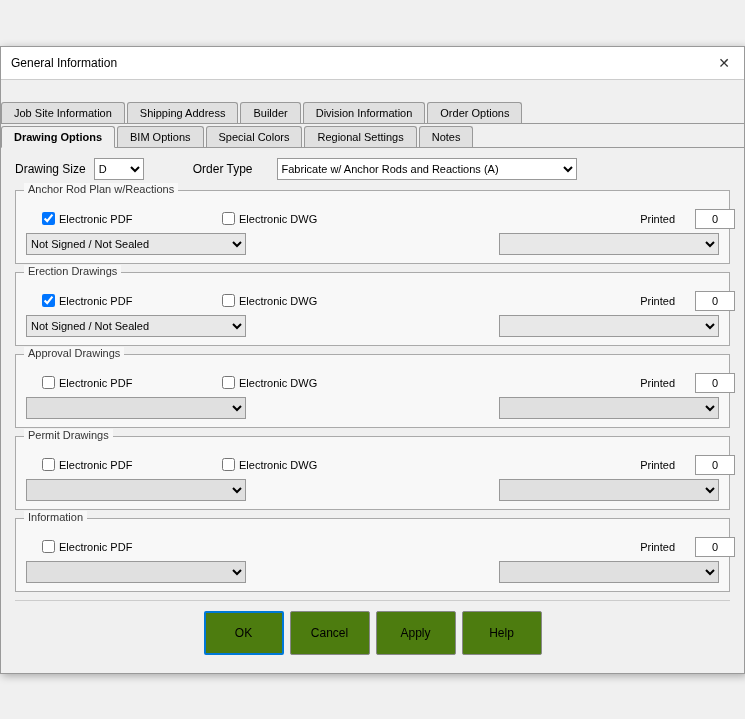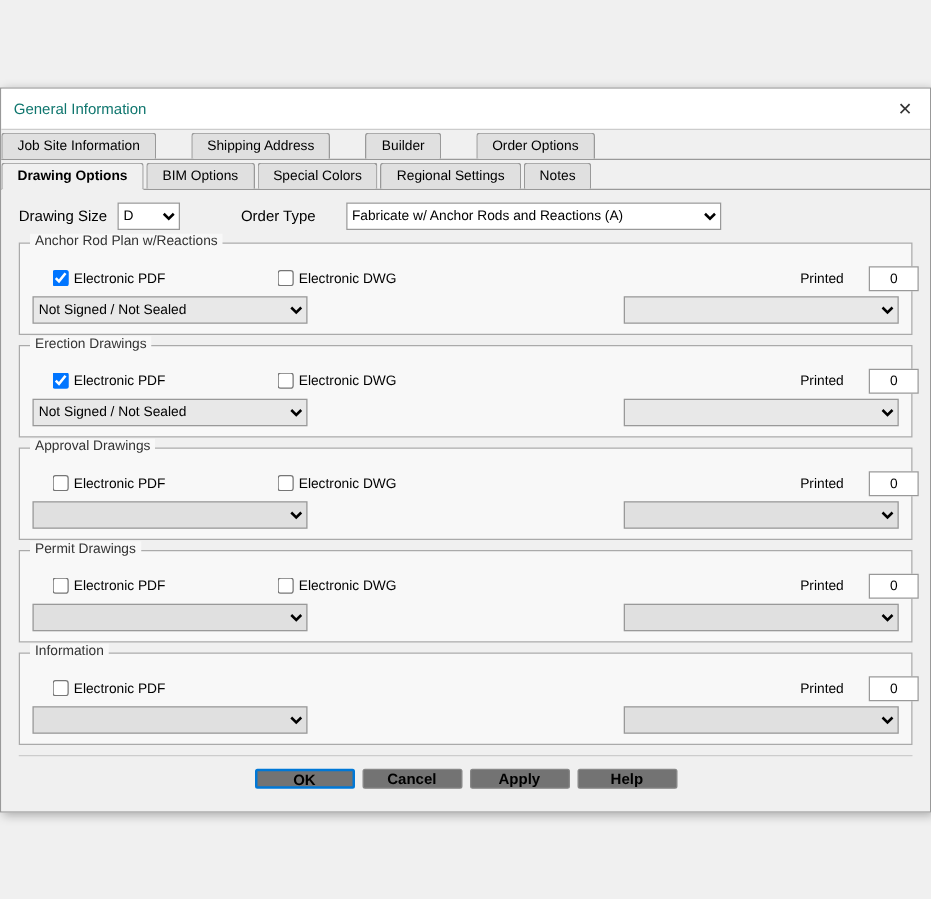--- a/index.html
+++ b/index.html
@@ -22,42 +22,41 @@
       background: #fff;
       padding: 6px 10px;
       display: flex;
       justify-content: space-between;
       align-items: center;
       border-bottom: 1px solid #ccc;
     }
     .title-bar-text {
       font-size: 12px;
       font-weight: normal;
-      color: #0f766e;
+      color: #000000;
     }
     .close-btn {
       width: 20px;
       height: 20px;
       background: none;
       border: none;
       cursor: pointer;
       font-size: 14px;
       color: #333;
       display: flex;
       align-items: center;
       justify-content: center;
     }
     .tabs-row {
       display: flex;
       background: #f0f0f0;
       border-bottom: 1px solid #999;
     }
     .tabs-row.row1 {
-      padding-top: 0;
-      gap: 26px;
+      padding-top: 20px;
     }
     .tab {
       padding: 4px 12px;
       border: 1px solid #999;
       border-bottom: none;
       background: #e0e0e0;
       cursor: pointer;
       font-size: 11px;
       margin-right: 2px;
       margin-top: 2px;
@@ -175,27 +174,26 @@
     .button-row {
       display: flex;
       justify-content: center;
       gap: 6px;
       padding: 10px 0 8px 0;
       border-top: 1px solid #ccc;
       margin-top: 4px;
     }
     .btn {
       width: 80px;
-      height: 16px;
-      background: #737373;
+      height: 44px;
+      background: #4d7c0f;
       border: 1px solid #888;
       cursor: pointer;
       font-size: 12px;
       border-radius: 2px;
-      font-weight: bold;
     }
     .btn.primary {
       border: 2px solid #0078d7;
     }
     .section-inner {
       margin-top: 10px;
     }
     .row-flex {
       display: flex;
       align-items: center;
@@ -213,20 +211,21 @@
 
   <div class="title-bar">
     <span class="title-bar-text">General Information</span>
     <button class="close-btn">✕</button>
   </div>
 
   <div class="tabs-row row1">
     <div class="tab">Job Site Information</div>
     <div class="tab">Shipping Address</div>
     <div class="tab">Builder</div>
+    <div class="tab">Division Information</div>
     <div class="tab">Order Options</div>
   </div>
 
   <div class="tabs-row">
     <div class="tab active">Drawing Options</div>
     <div class="tab">BIM Options</div>
     <div class="tab">Special Colors</div>
     <div class="tab">Regional Settings</div>
     <div class="tab">Notes</div>
   </div>

